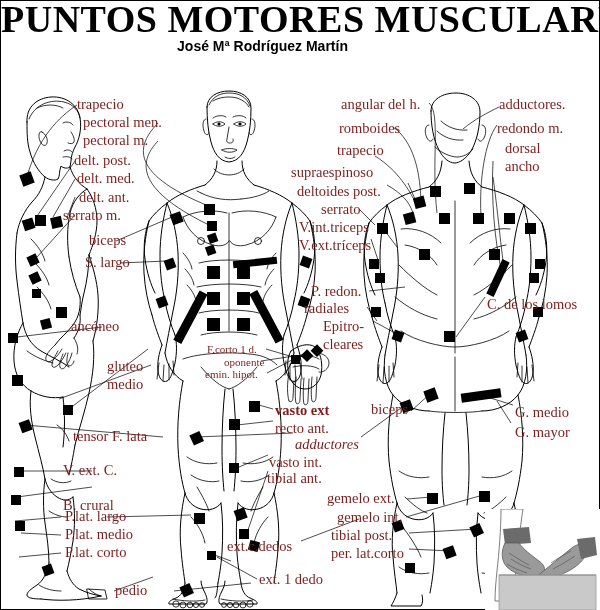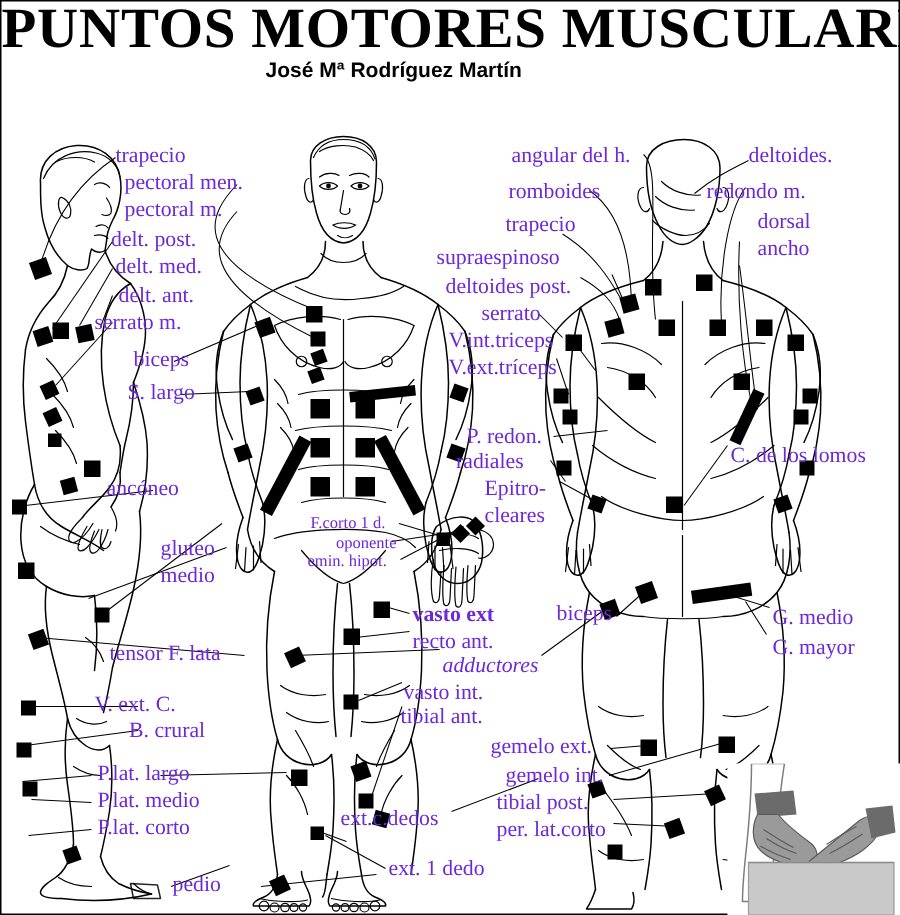--- a/index.html
+++ b/index.html
@@ -18,21 +18,21 @@
   }
   #subtitle{
     position:absolute;left:0;top:36px;width:523px;text-align:center;
     font-family:"Liberation Sans","DejaVu Sans",sans-serif;
     font-size:14px;font-weight:700;line-height:18px;
   }
 
   
   .lbl{
     position:absolute;font-size:14.5px;line-height:15px;white-space:nowrap;
-    font-family:"Liberation Serif","DejaVu Serif",serif;color:#6d28d9;
+    font-family:"Liberation Serif","DejaVu Serif",serif;color:#7f1d1d;
   }
   .lbl.sm{font-size:11px;line-height:12px;}
 
   
   svg.layer{position:absolute;left:0;top:0;width:600px;height:610px;overflow:visible;}
   svg.layer *{vector-effect:non-scaling-stroke;}
   .fig{fill:none;stroke:#000;stroke-width:1;stroke-linecap:round;stroke-linejoin:round;}
   .figthin{fill:none;stroke:#000;stroke-width:0.8;stroke-linecap:round;}
   .lead{fill:none;stroke:#000;stroke-width:0.7;}
   .pt{fill:#000;stroke:none;}
@@ -532,21 +532,21 @@
   <div class="lbl" style="left:76px;top:170px;">delt. med.</div>
   <div class="lbl" style="left:78px;top:189px;">delt. ant.</div>
   <div class="lbl" style="left:62px;top:207px;">serrato m.</div>
   <div class="lbl" style="left:88px;top:232px;">biceps</div>
   <div class="lbl" style="left:84px;top:254px;">S. largo</div>
   <div class="lbl" style="left:70px;top:318px;">ancóneo</div>
   <div class="lbl" style="left:106px;top:358px;">gluteo</div>
   <div class="lbl" style="left:106px;top:376px;">medio</div>
   <div class="lbl" style="left:72px;top:428px;">tensor F. lata</div>
   <div class="lbl" style="left:62px;top:462px;">V. ext. C.</div>
-  <div class="lbl" style="left:62px;top:479px;margin-left:23px;">B. crural</div>
+  <div class="lbl" style="left:62px;top:497px;">B. crural</div>
   <div class="lbl" style="left:64px;top:508px;">P.lat. largo</div>
   <div class="lbl" style="left:64px;top:526px;">P.lat. medio</div>
   <div class="lbl" style="left:64px;top:544px;">P.lat. corto</div>
   <div class="lbl" style="left:114px;top:582px;">pedio</div>
 
   <div class="lbl sm" style="left:206px;top:342px;">F.corto 1 d.</div>
   <div class="lbl sm" style="left:223px;top:355px;">oponente</div>
   <div class="lbl sm" style="left:204px;top:367px;">emin. hipot.</div>
 
   <div class="lbl" style="left:274px;top:402px;font-weight:bold;">vasto ext</div>
@@ -564,22 +564,22 @@
   <div class="lbl" style="left:296px;top:183px;">deltoides post.</div>
   <div class="lbl" style="left:320px;top:201px;">serrato</div>
   <div class="lbl" style="left:298px;top:219px;">V.int.triceps</div>
   <div class="lbl" style="left:298px;top:237px;">V.ext.tríceps</div>
   <div class="lbl" style="left:310px;top:283px;">P. redon.</div>
   <div class="lbl" style="left:303px;top:300px;">radiales</div>
   <div class="lbl" style="left:322px;top:318px;">Epitro-</div>
   <div class="lbl" style="left:322px;top:336px;">cleares</div>
   <div class="lbl" style="left:370px;top:401px;">biceps</div>
 
-  <div class="lbl" style="left:498px;top:96px;">deltoides.</div>
-  <div class="lbl" style="left:470px;top:120px;text-align:center;">redondo m.</div>
+  <div class="lbl" style="left:498px;top:96px;">adductores.</div>
+  <div class="lbl" style="left:496px;top:120px;text-align:center;">redondo m.</div>
   <div class="lbl" style="left:504px;top:140px;">dorsal</div>
   <div class="lbl" style="left:504px;top:158px;">ancho</div>
   <div class="lbl" style="left:486px;top:296px;">C. de los lomos</div>
   <div class="lbl" style="left:514px;top:404px;">G. medio</div>
   <div class="lbl" style="left:514px;top:424px;">G. mayor</div>
 
   <div class="lbl" style="left:326px;top:490px;">gemelo ext.</div>
   <div class="lbl" style="left:336px;top:509px;">gemelo int.</div>
   <div class="lbl" style="left:330px;top:527px;">tibial post.</div>
   <div class="lbl" style="left:330px;top:545px;">per. lat.corto</div>

